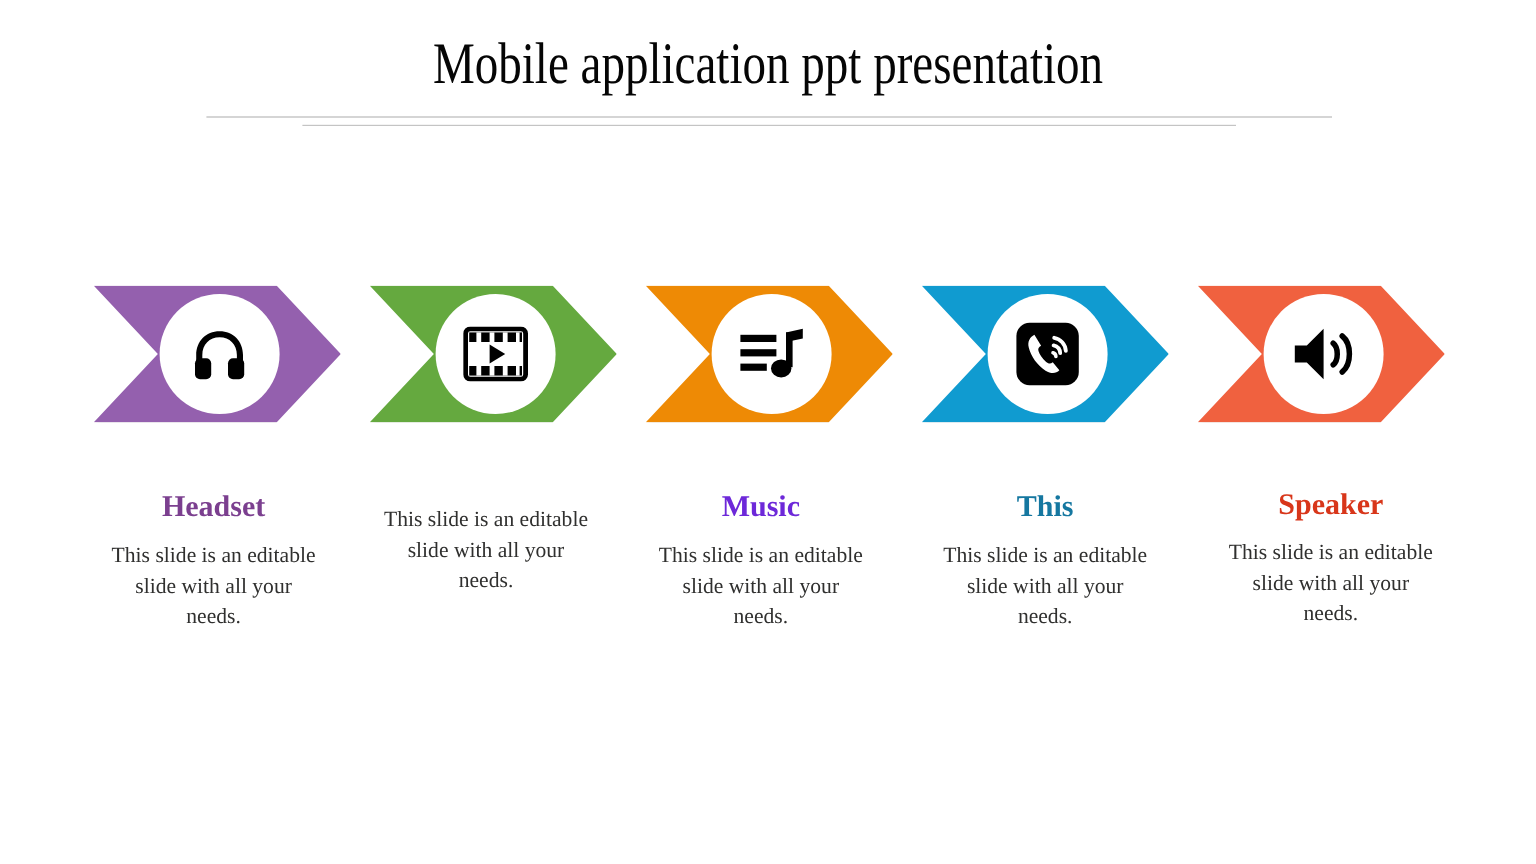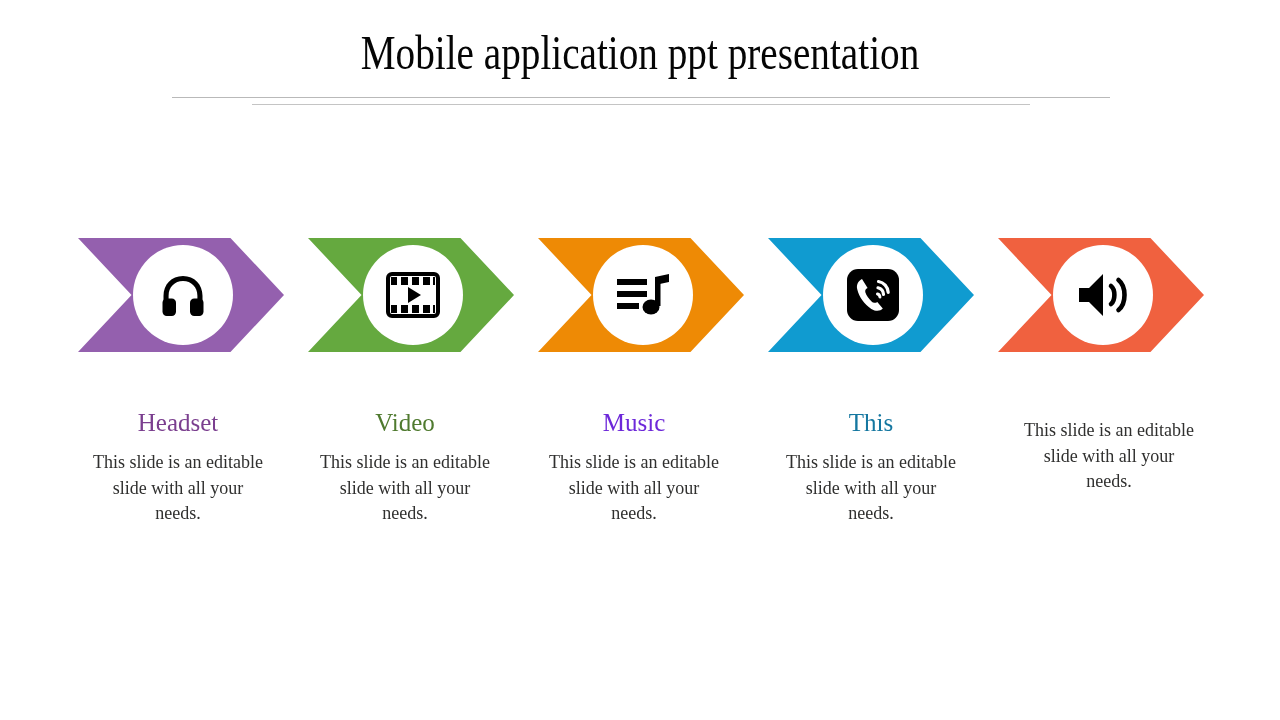--- a/index.html
+++ b/index.html
@@ -96,21 +96,21 @@
   }
   .chev-circle svg { display: block; }
 
   
   .col-text {
     position: absolute;
     text-align: center;
   }
   .col-heading {
     font-family: "Liberation Serif", "DejaVu Serif", serif;
-    font-weight: normal;
+    font-weight: bold;
     font-size: 25px;
     line-height: 30px;
     margin: 0 0 10px 0;
     white-space: nowrap;
   }
   .col-body {
     font-family: "Liberation Serif", "DejaVu Serif", serif;
     font-size: 18px;
     line-height: 25.5px;
     color: #30302f;
@@ -209,31 +209,31 @@
       </div>
     </div>
   </div>
 
   <div class="col-text" style="left:78px; top:408px; width:200px;">
     <div class="col-heading" id="head-0" style="color: rgb(123, 63, 143);">Headset</div>
     <div class="col-body">This slide is an editable slide with all your needs.</div>
   </div>
 
   <div class="col-text" style="left:306px; top:408px; width:198px;">
-    <div class="col-heading" id="head-1" style="color: rgb(79, 122, 47);">Video</div>
     <div class="col-body">This slide is an editable slide with all your needs.</div>
   </div>
 
   <div class="col-text" style="left:535px; top:408px; width:198px;">
     <div class="col-heading" id="head-2" style="color: #6d28d9;">Music</div>
     <div class="col-body">This slide is an editable slide with all your needs.</div>
   </div>
 
   <div class="col-text" style="left:772px; top:408px; width:198px;">
     <div class="col-heading" id="head-3" style="color: rgb(21, 119, 160);">This</div>
     <div class="col-body">This slide is an editable slide with all your needs.</div>
   </div>
 
   <div class="col-text" style="left:1010px; top:406px; width:198px;">
+    <div class="col-heading" id="head-4" style="color: rgb(216, 54, 26);">Speaker</div>
     <div class="col-body">This slide is an editable slide with all your needs.</div>
   </div>
 
 </div>
 
 </body></html>

